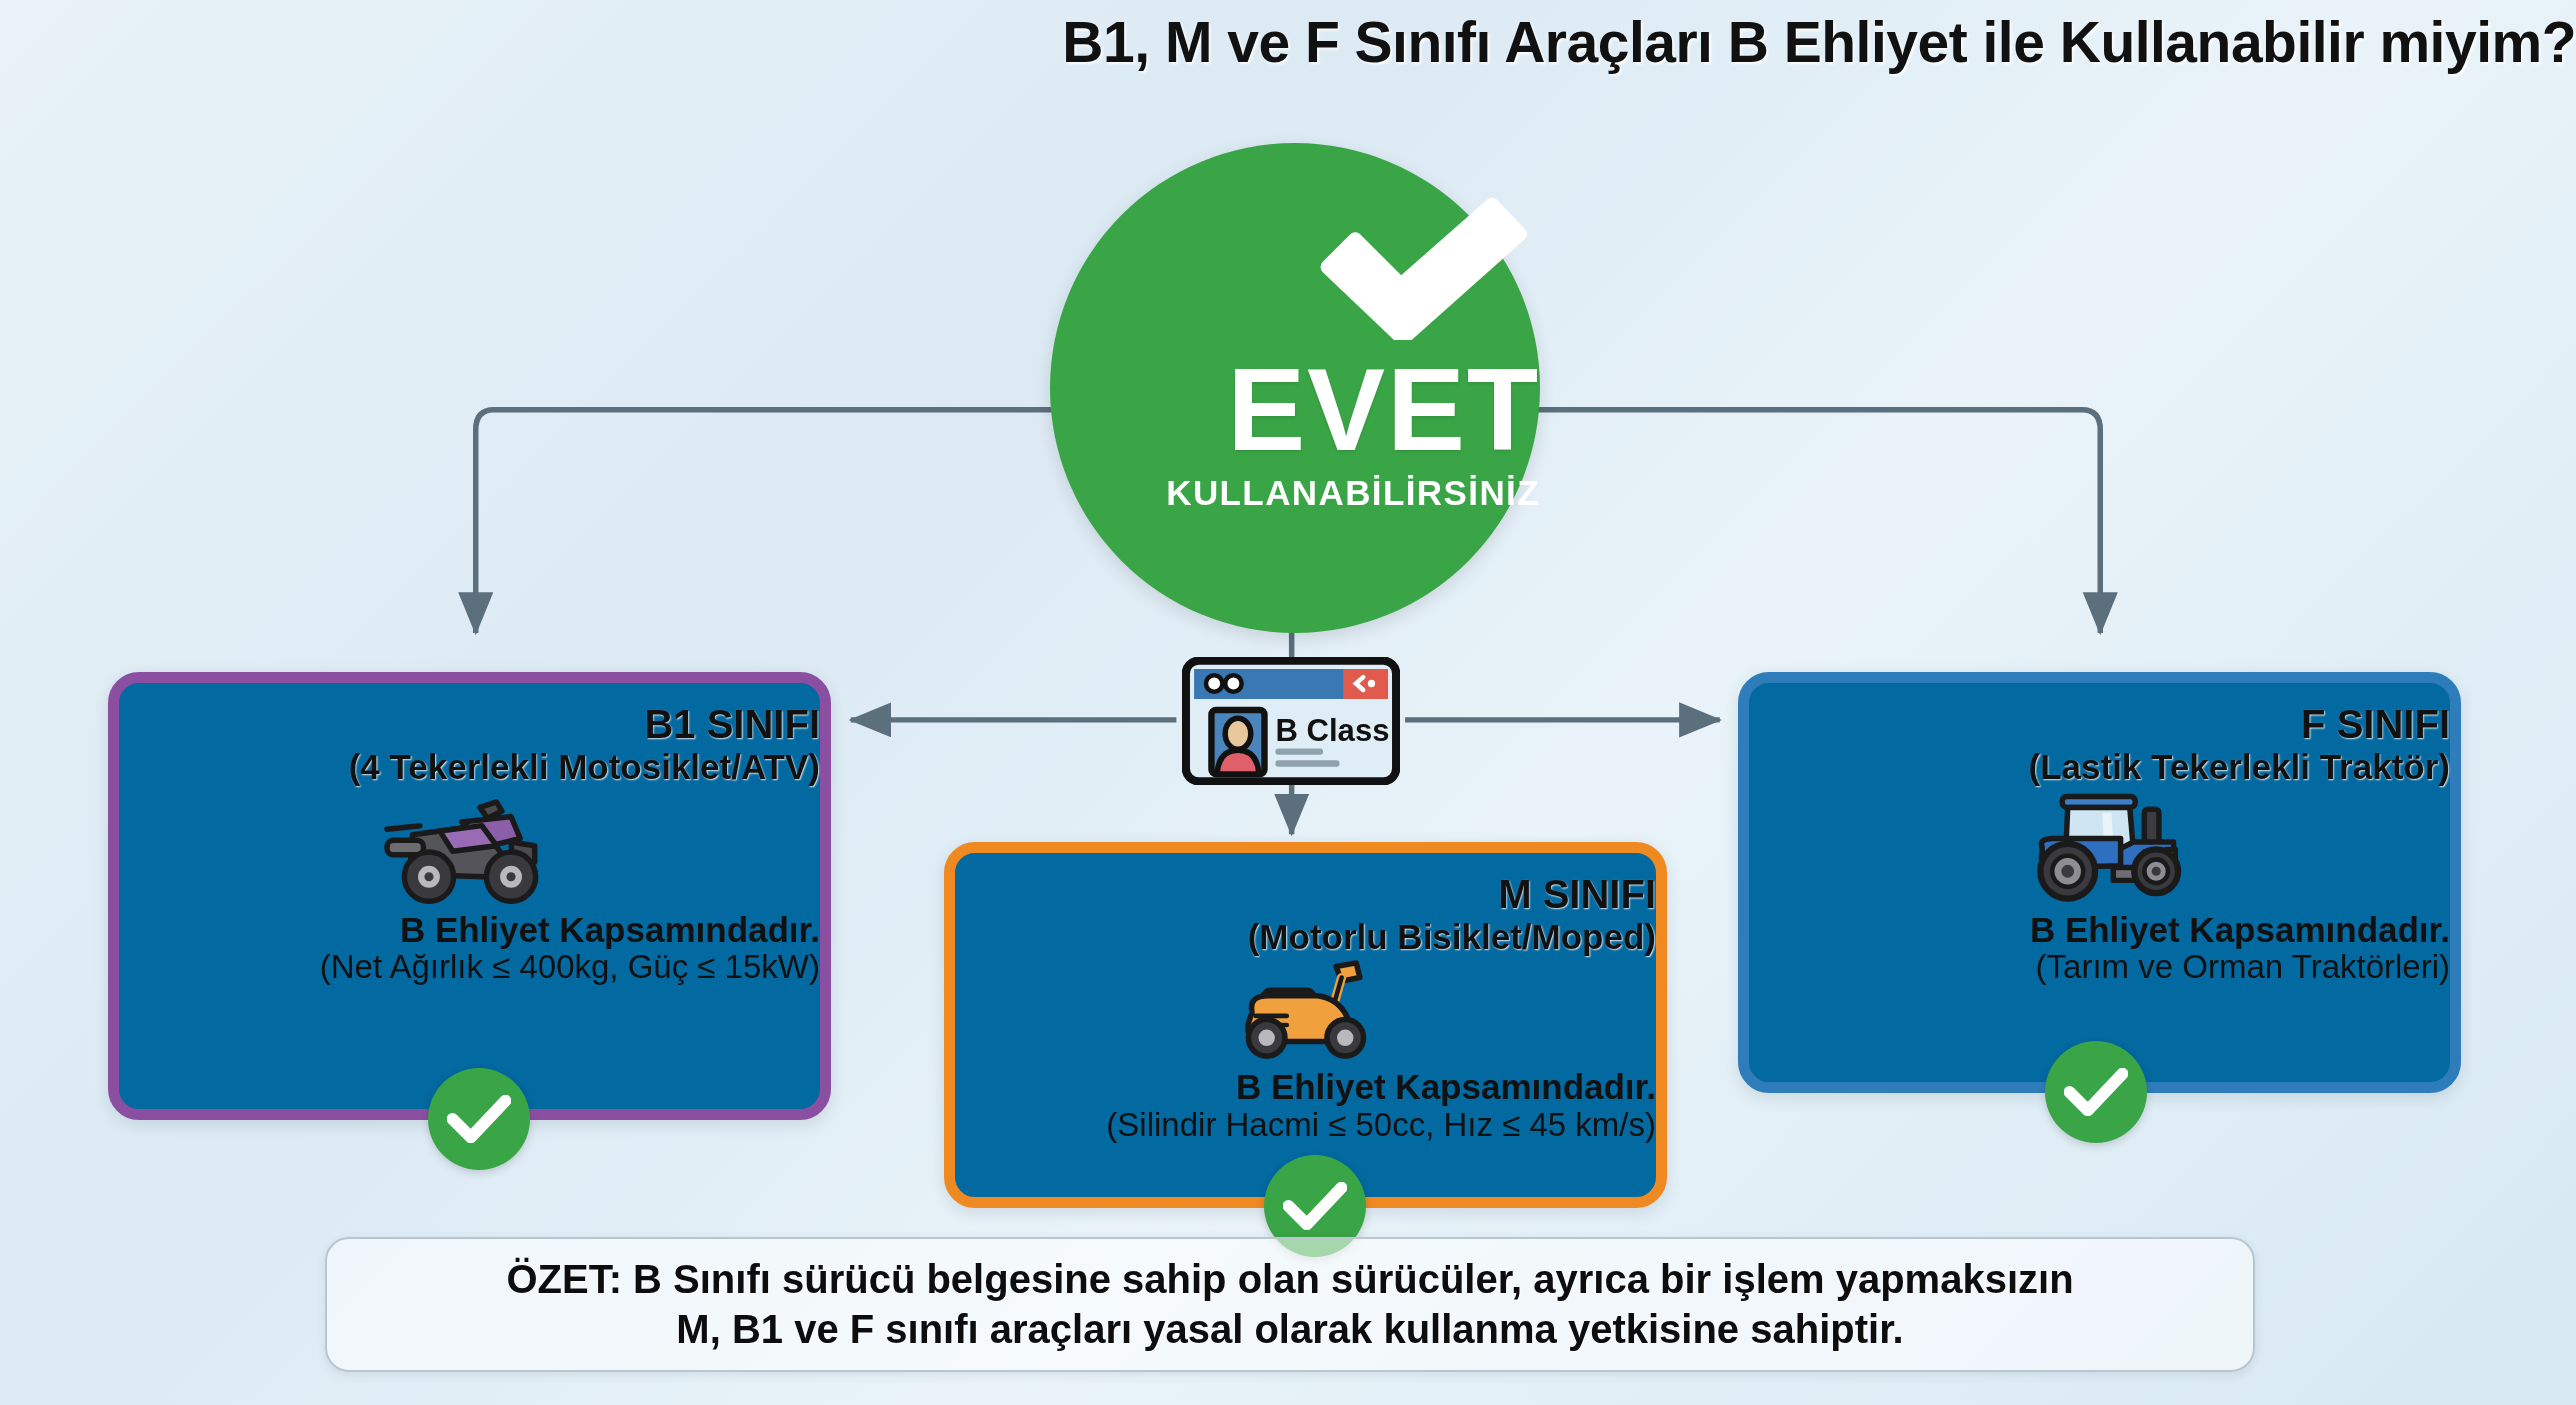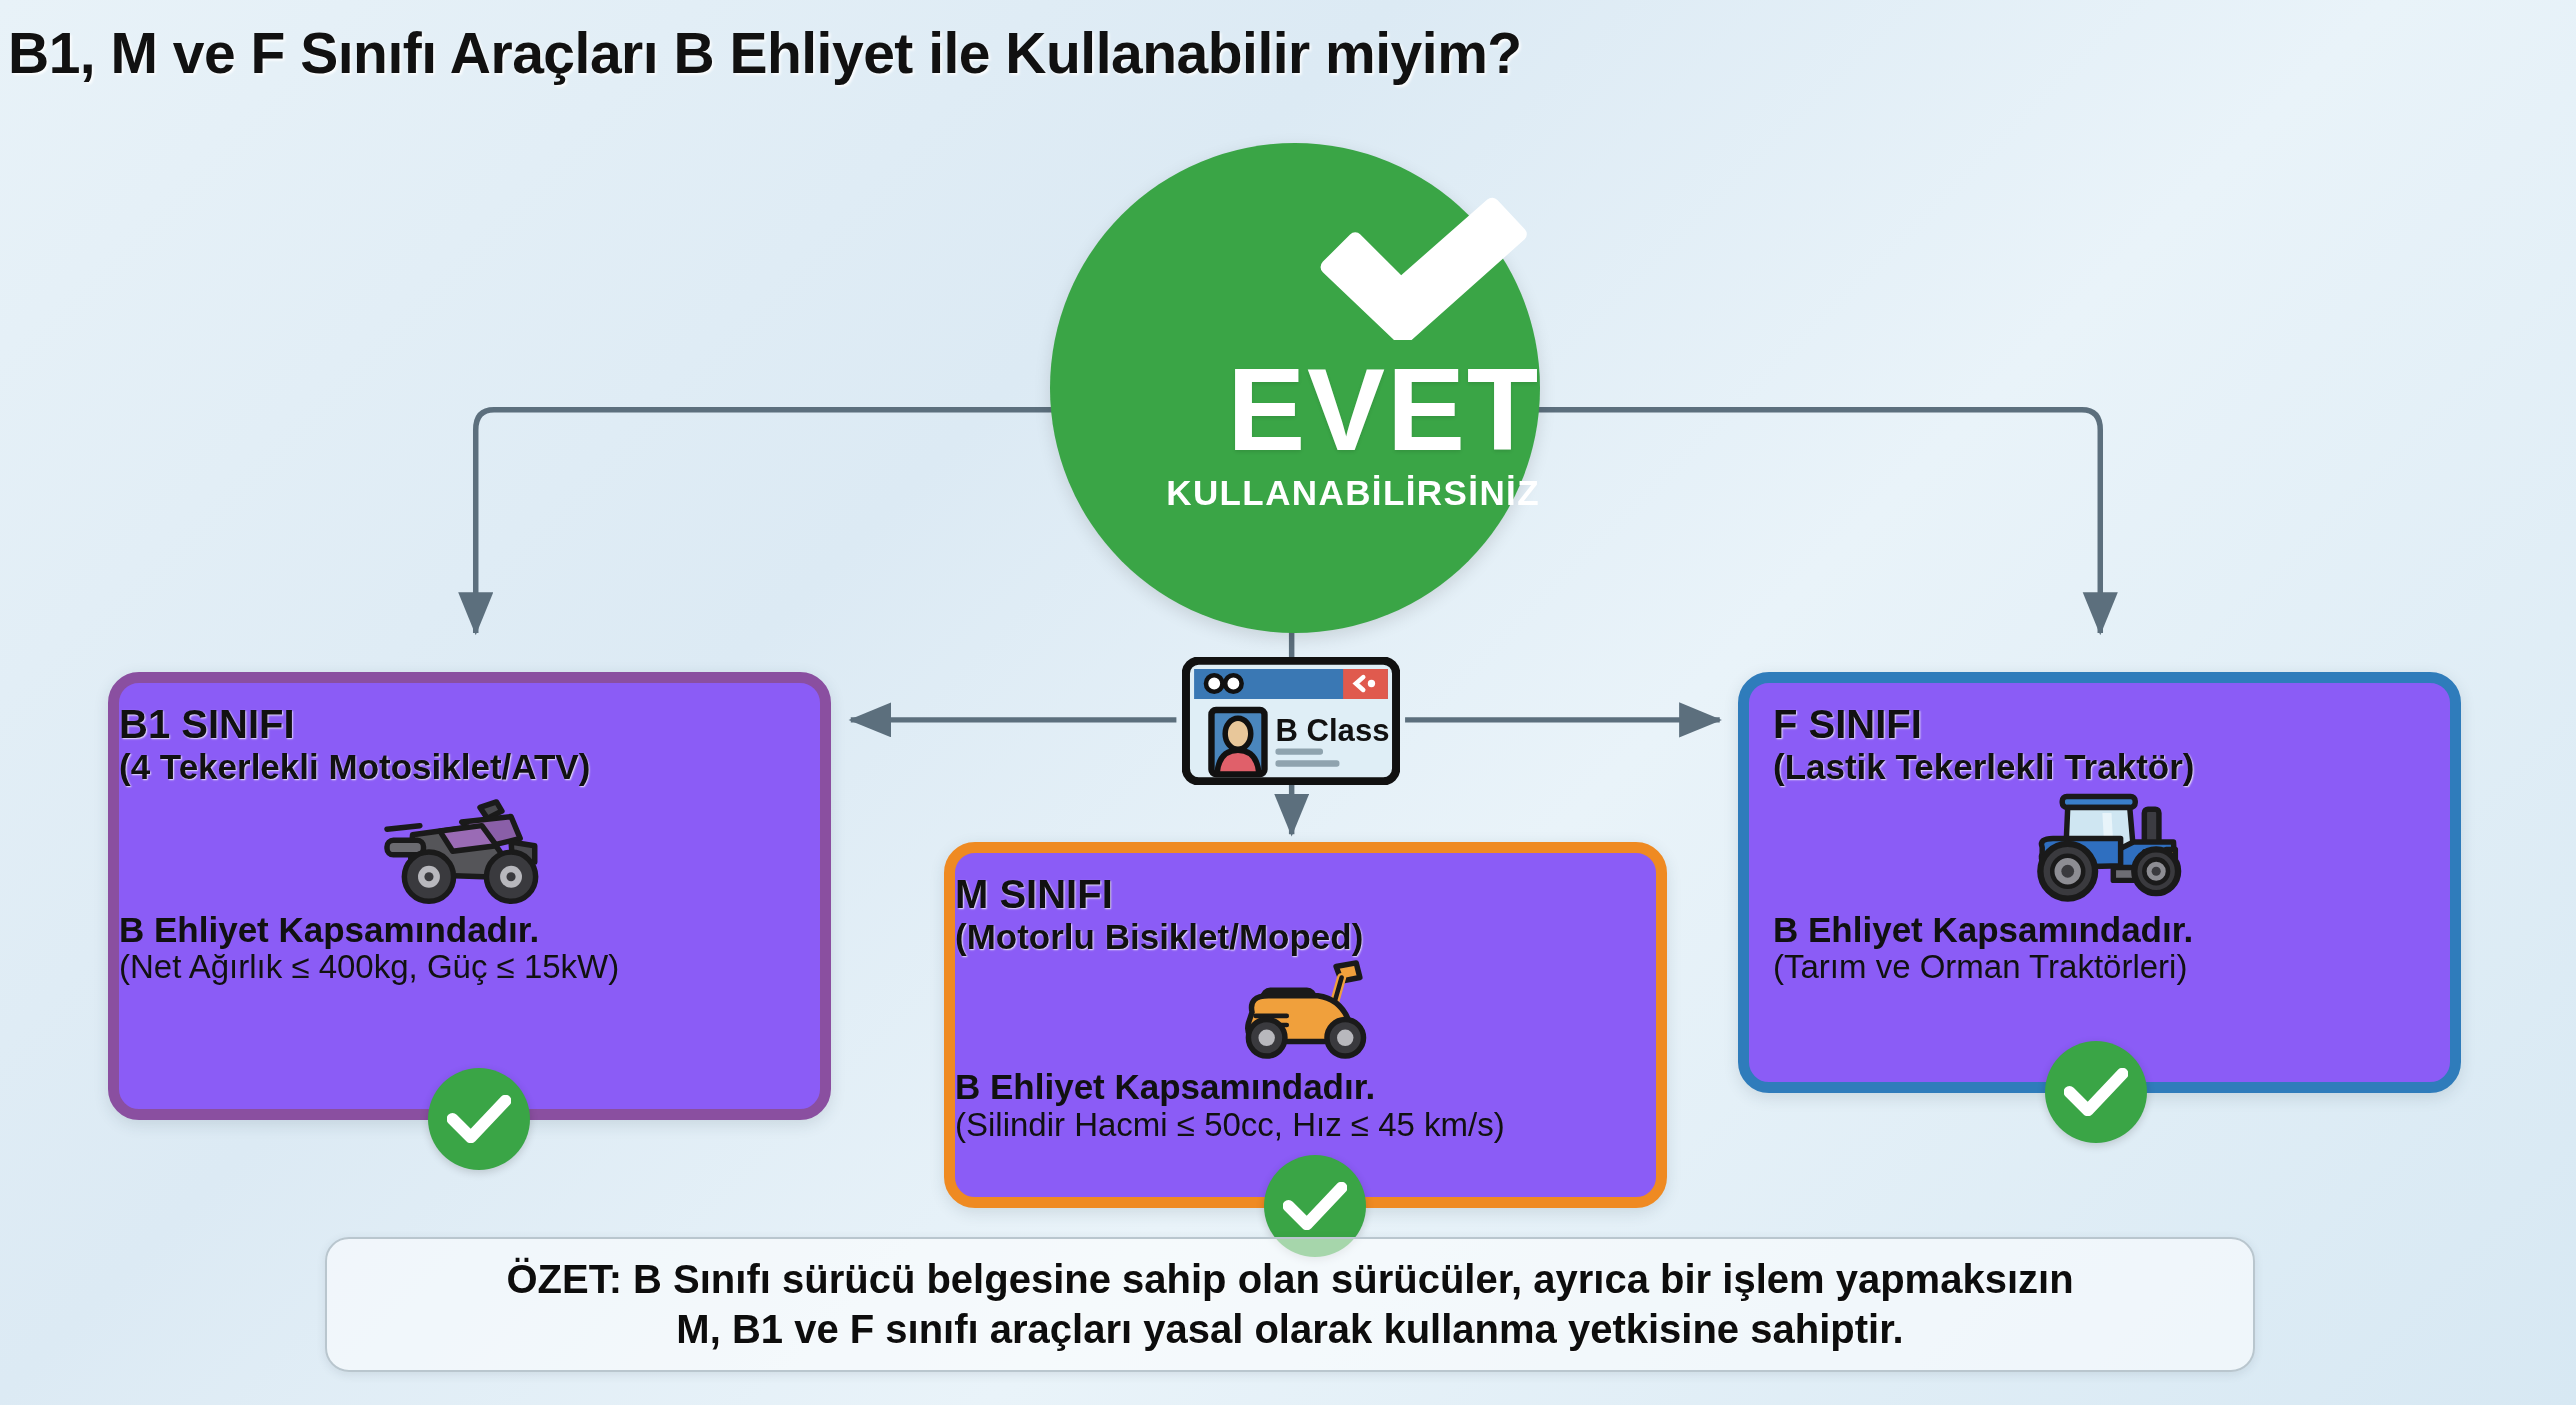--- a/index.html
+++ b/index.html
@@ -7,22 +7,22 @@
     width:2576px;height:1405px;
     font-family:"Liberation Sans", sans-serif;
     background:linear-gradient(135deg,#e8f2f8 0%, #dceaf4 35%, #e9f3f9 60%, #d7e8f3 100%);
     overflow:hidden;
     position:relative;
   }
   #stage{position:absolute;inset:0;}
 
   
   .title{
-    position:absolute;left:0;right:0;top:20px;
-    text-align:left;
+    position:absolute;left:0;right:0;top:9px;
+    text-align:right;
     font-size:57px;font-weight:bold;color:#111;
     letter-spacing:-0.5px;
     text-shadow:1.8px 1.8px 2.7px rgba(255,255,255,.9);
     padding-left:8px;
   }
 
   
   svg.links{position:absolute;left:0;top:0;width:2576px;height:1405px;}
 
   
@@ -39,24 +39,24 @@
     letter-spacing:1.8px;margin-top:12.8px;
     text-shadow:0 1.8px 3.7px rgba(0,0,0,.10);
   }
   .evet .evet-sub{
     color:#ffffff;font-size:35px;font-weight:bold;letter-spacing:1.4px;margin-top:5.5px;margin-left:48px;
   }
 
   
   .card{
     position:absolute;
-    background:#8b5cf6;
+    background:#0369a1;
     border-radius:31px;
     box-shadow:0 4.6px 14.6px rgba(40,60,80,.13);
-    text-align:left;
+    text-align:right;
     box-sizing:border-box;
   }
   .card.b1{left:108px;top:672px;width:723px;height:448px;border:11px solid #8a4fa0;}
   .card.m {left:944px;top:842px;width:723px;height:366px;border:11px solid #ef8a22;}
   .card.f {left:1738px;top:672px;width:723px;height:421px;border:11px solid #2f7cbb;padding-left:24px;}
 
   .card .ctitle{
     font-size:40px;font-weight:bold;color:#111;margin-top:20px;line-height:1.06;
     text-shadow:0.9px 0.9px 1.8px rgba(255,255,255,.85);
   }

